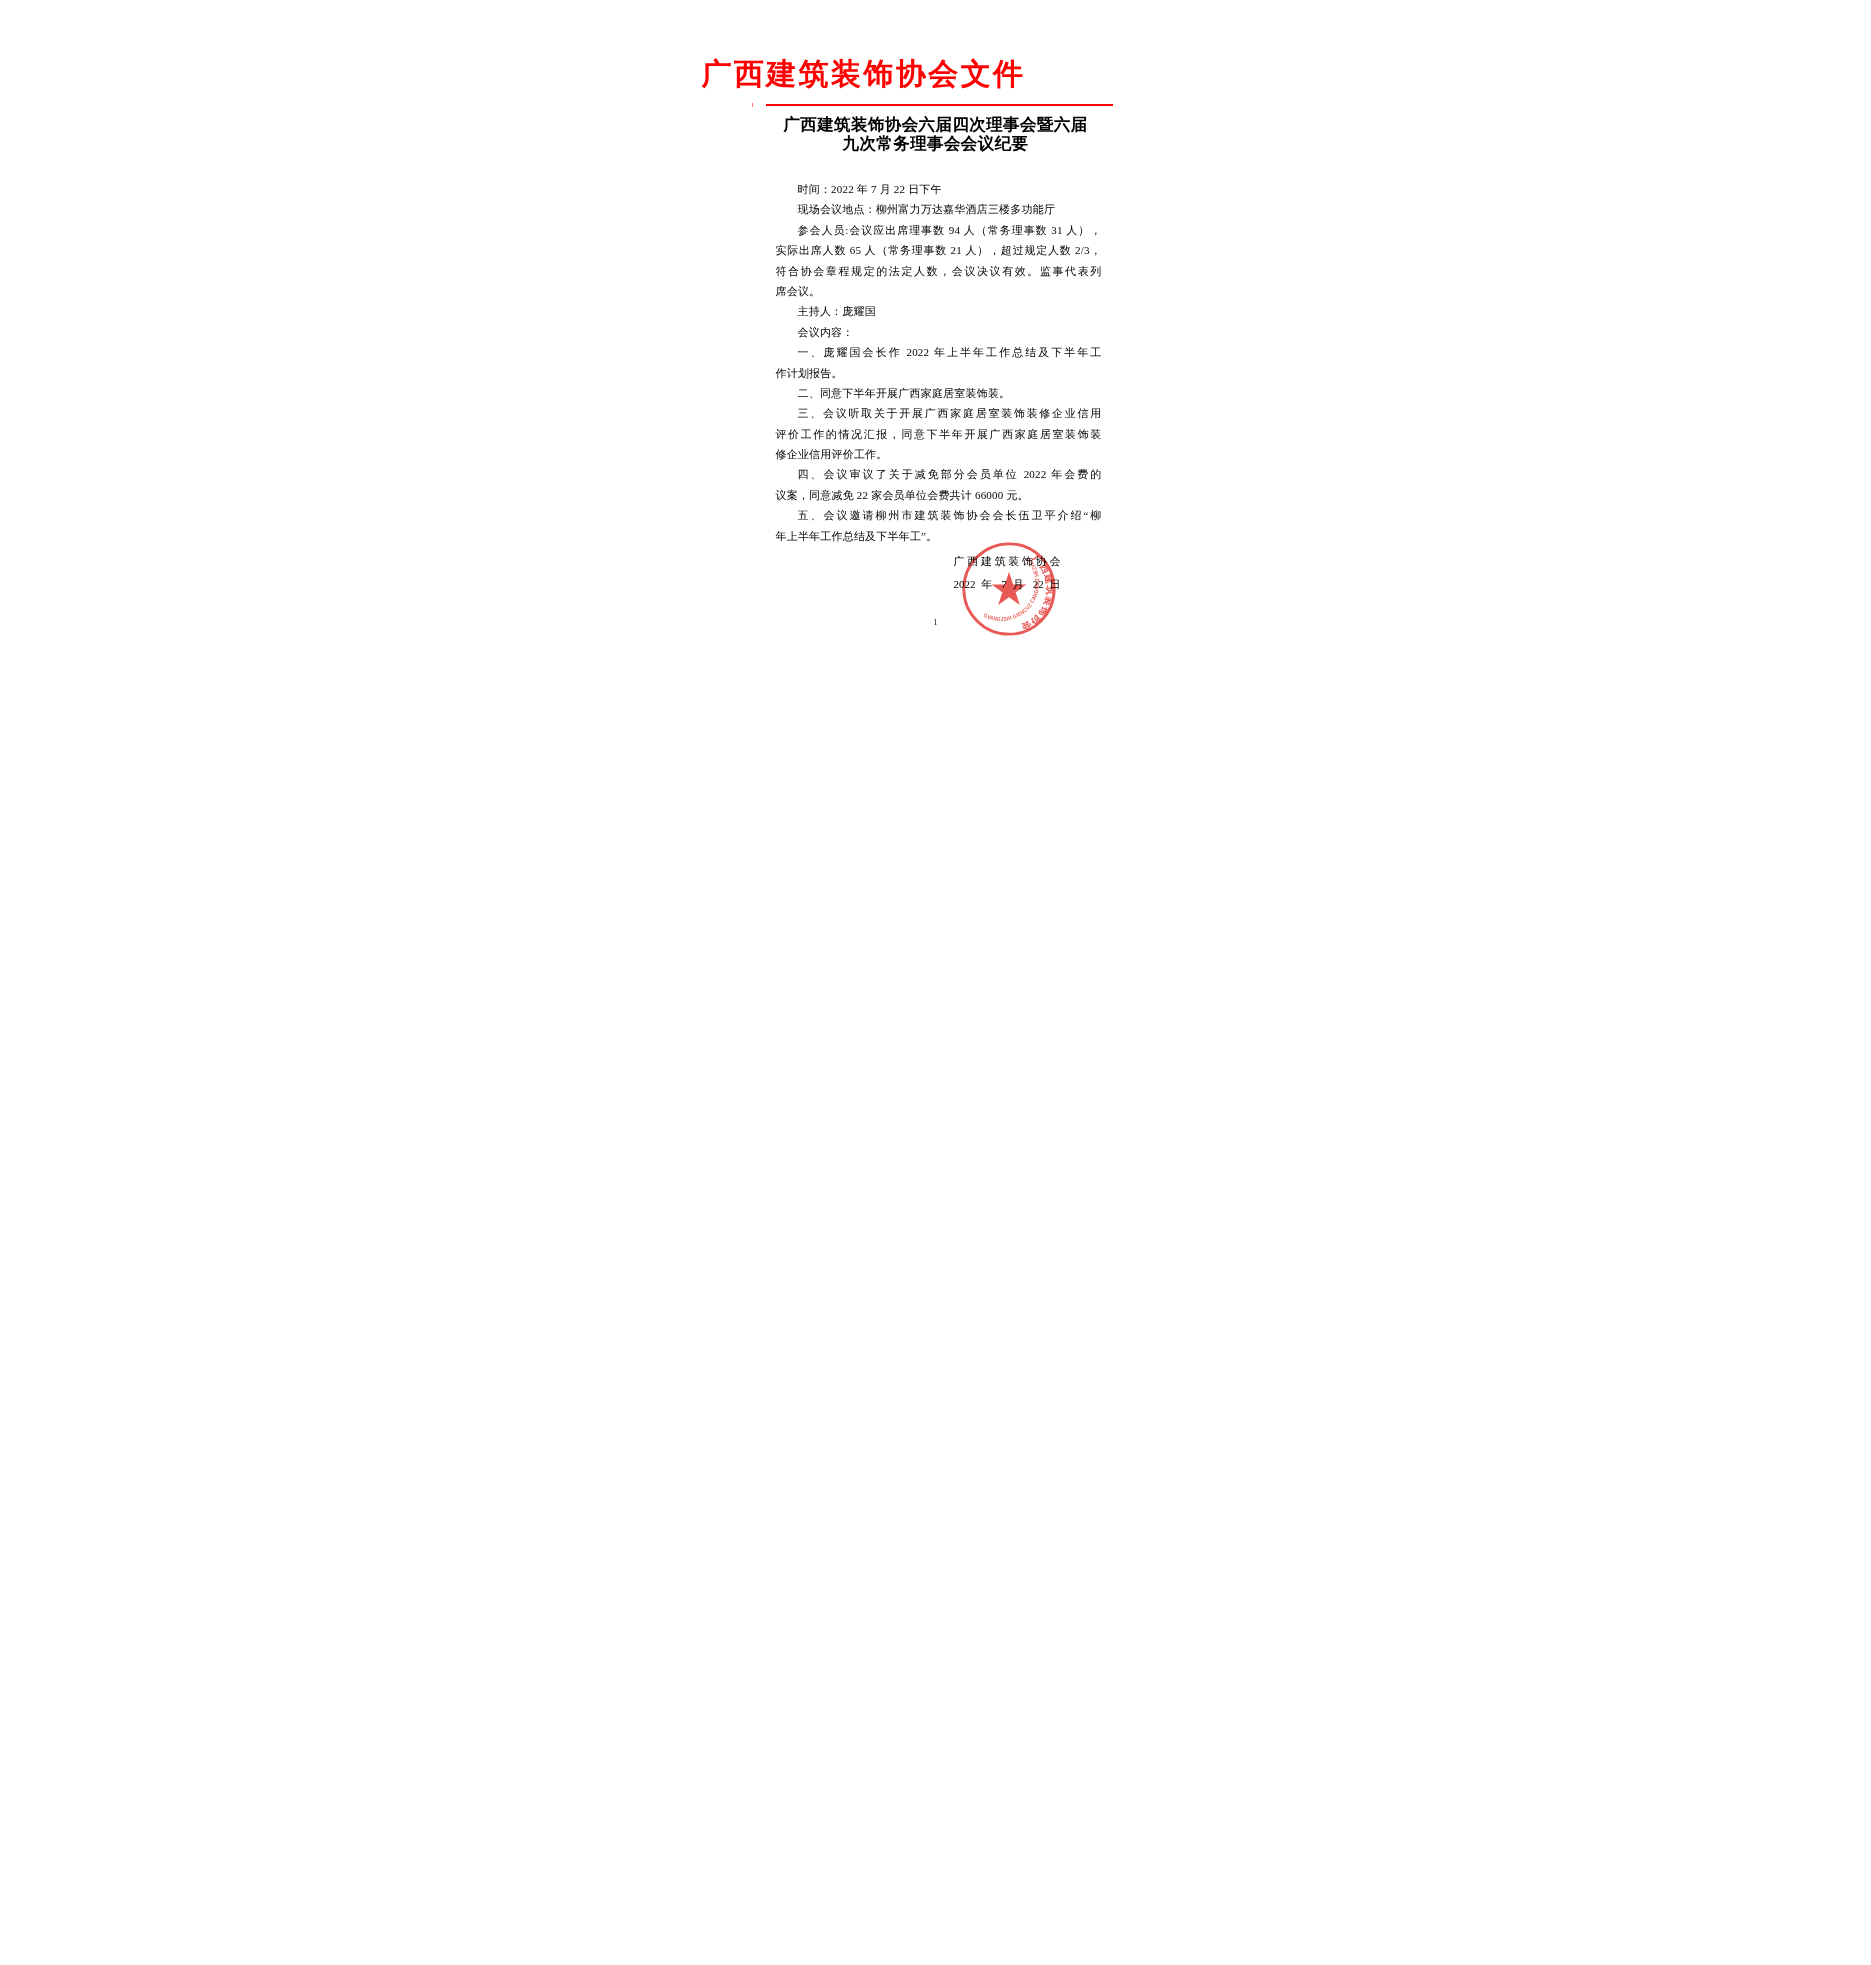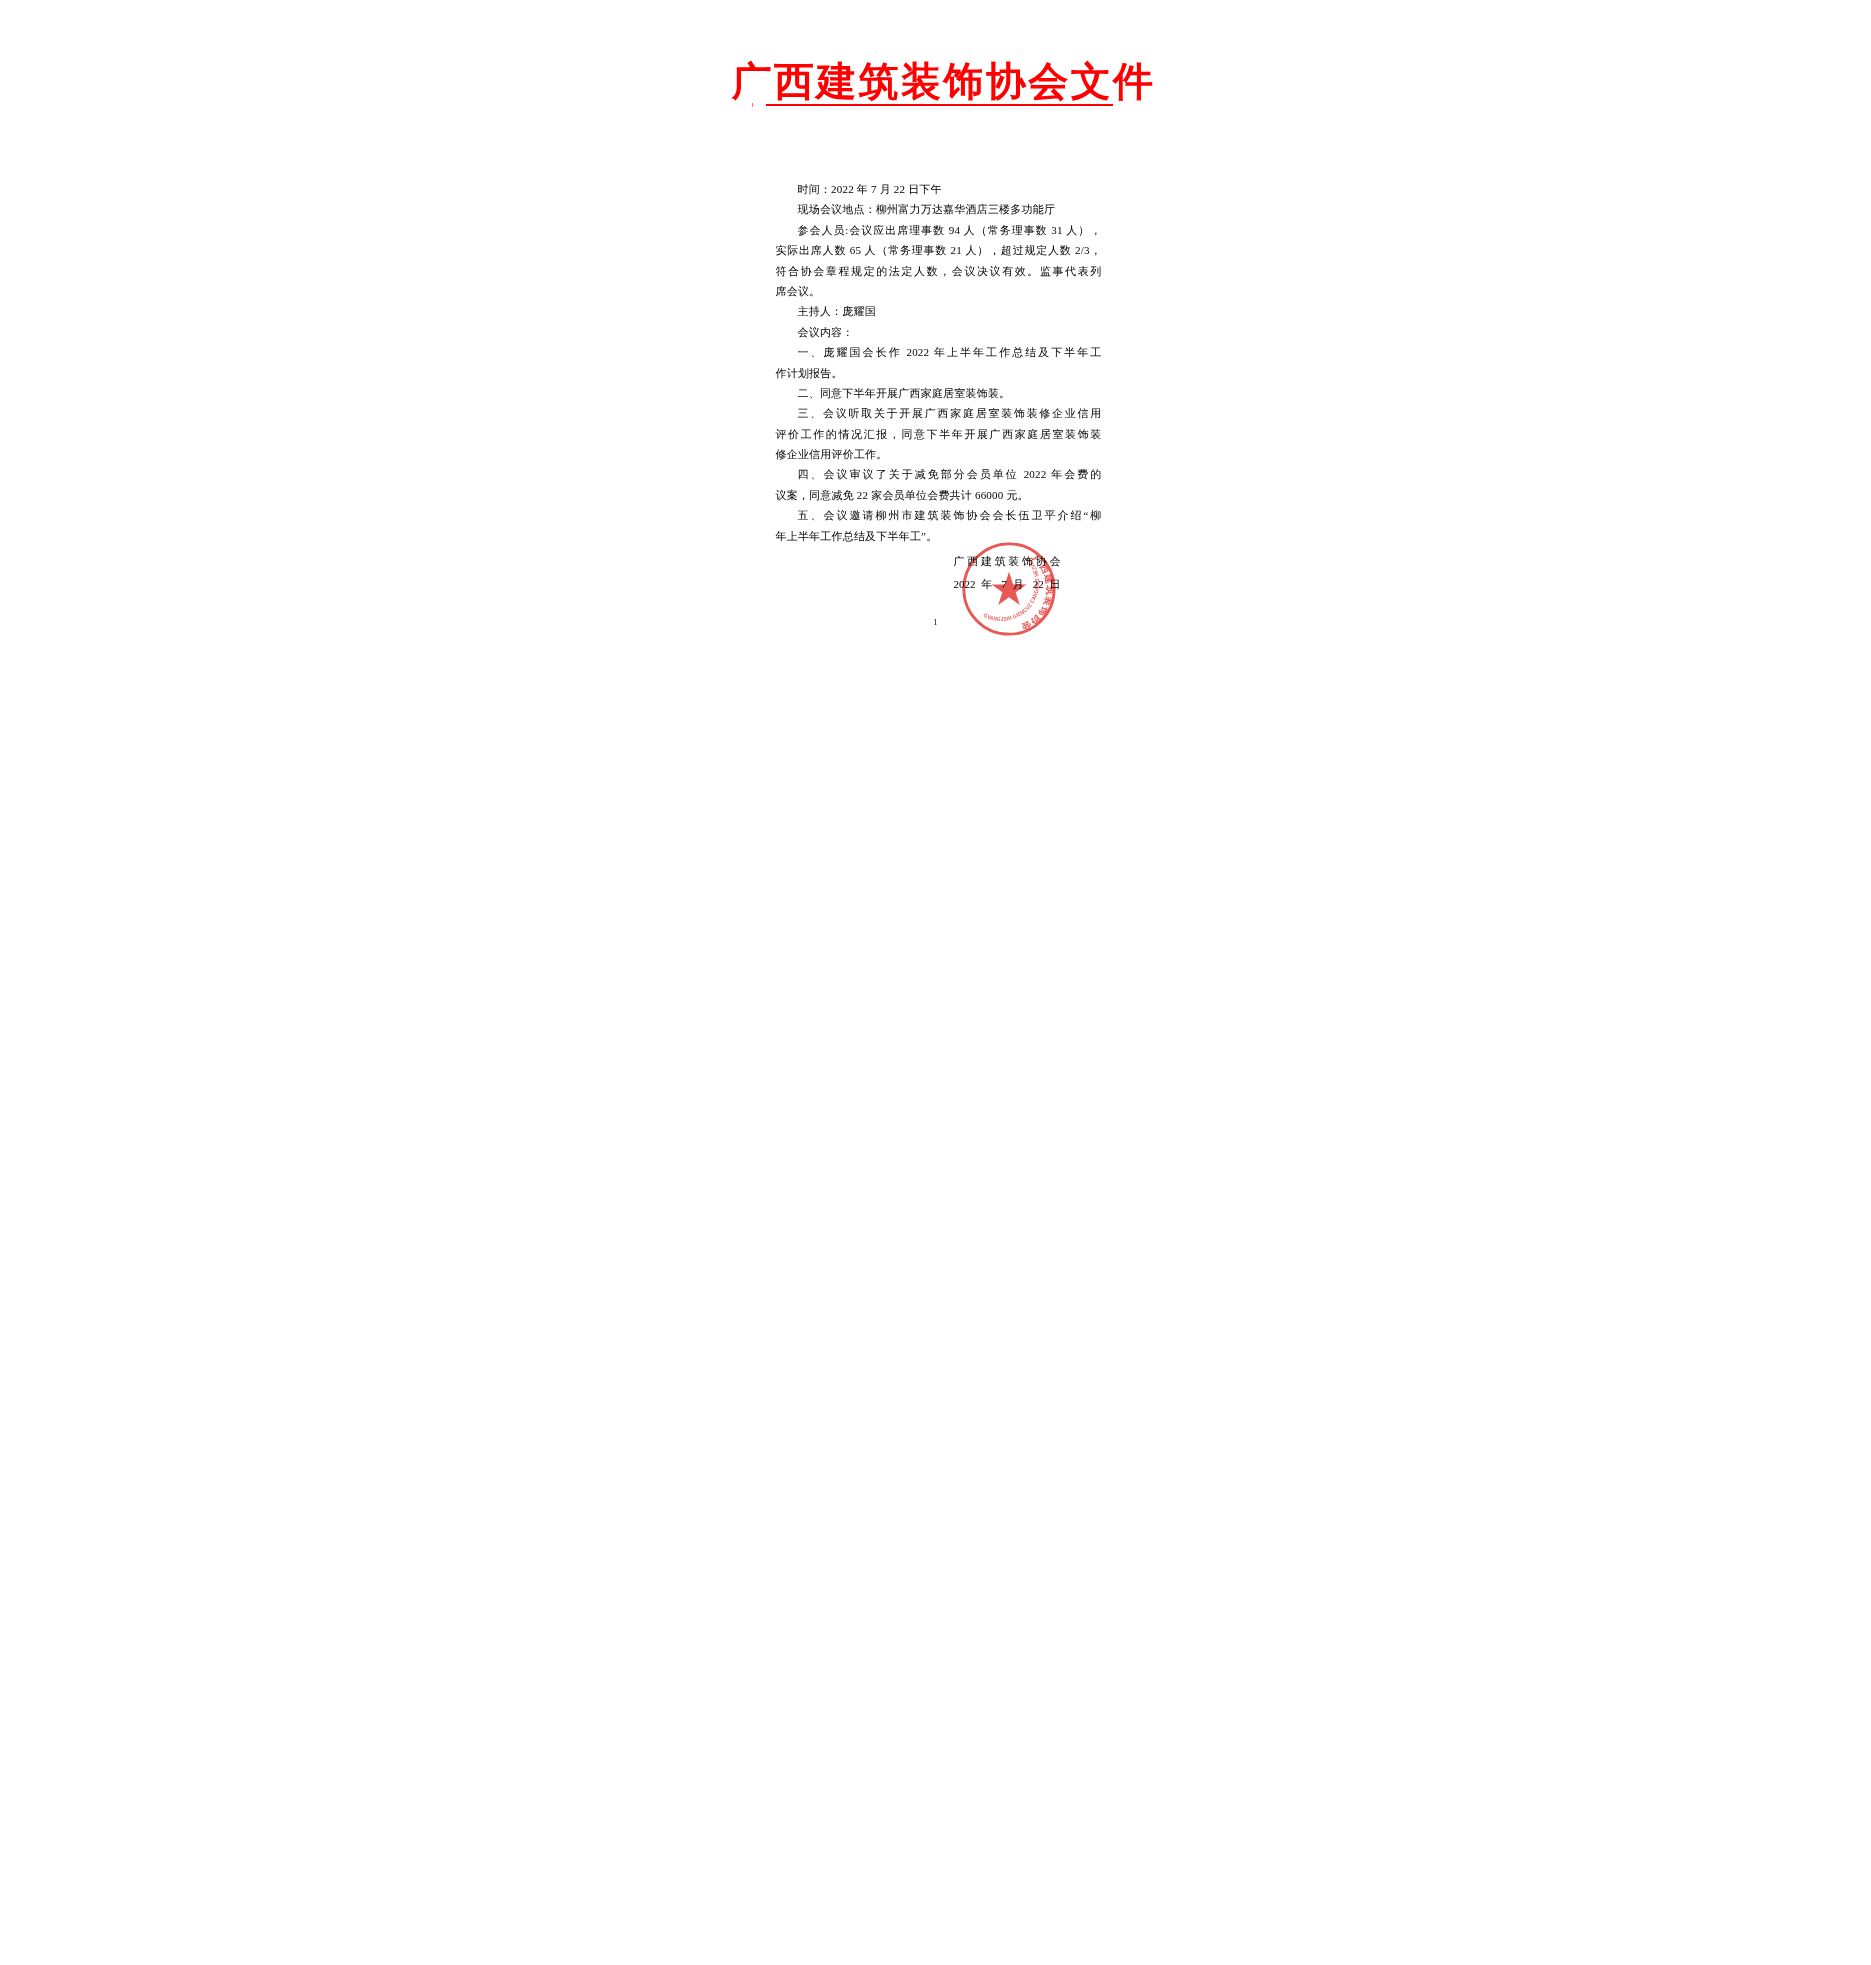--- a/index.html
+++ b/index.html
@@ -6,23 +6,23 @@
   .page{
     position:relative;
     width:468px;height:662px;
     margin:0 auto;
     background:#ffffff;
     overflow:hidden;
     font-family:"Liberation Serif","DejaVu Serif",serif;
     color:#000;
   }
   .header-title{
-    position:absolute;top:54px;left:8px;width:100%;
-    text-align:center;
-    font-size:40px;font-weight:700;
+    position:absolute;top:54px;left:0;width:100%;
+    text-align:left;
+    font-size:30px;font-weight:700;
     letter-spacing:2.4px;
     color:#fe0000;
     white-space:nowrap;
   }
   .scan-artifact{
     position:absolute;left:50px;top:103px;width:1.2px;height:4.3px;
     background:rgba(254,0,0,.55);
   }
   .red-rule{
     position:absolute;top:104px;left:64px;width:347px;height:2px;
@@ -69,20 +69,24 @@
 <body>
 
 <div class="page">
 
   <div class="header-title">广西建筑装饰协会文件</div>
 
   <div class="scan-artifact"></div>
 
   <div class="red-rule"></div>
 
+  <div class="doc-title">
+    <div>广西建筑装饰协会六届四次理事会暨六届</div>
+    <div>九次常务理事会会议纪要</div>
+  </div>
 
   <div class="body-text">
       <div class="body-line indent">时间：2022 年 7 月 22 日下午</div>
       <div class="body-line indent">现场会议地点：柳州富力万达嘉华酒店三楼多功能厅</div>
       <div class="body-line indent fill">参会人员:会议应出席理事数 94 人（常务理事数 31 人），</div>
       <div class="body-line fill">实际出席人数 65 人（常务理事数 21 人），超过规定人数 2/3，</div>
       <div class="body-line fill">符合协会章程规定的法定人数，会议决议有效。监事代表列</div>
       <div class="body-line">席会议。</div>
       <div class="body-line indent">主持人：庞耀国</div>
       <div class="body-line indent">会议内容：</div>

